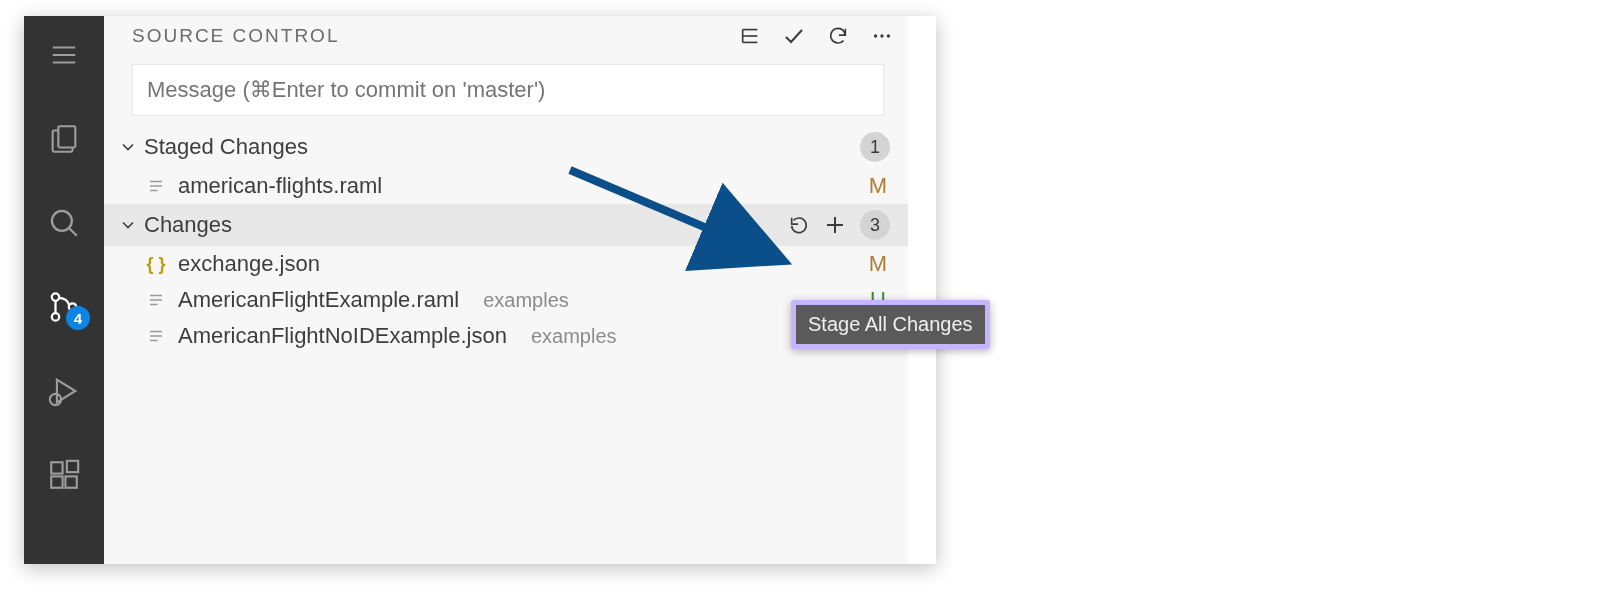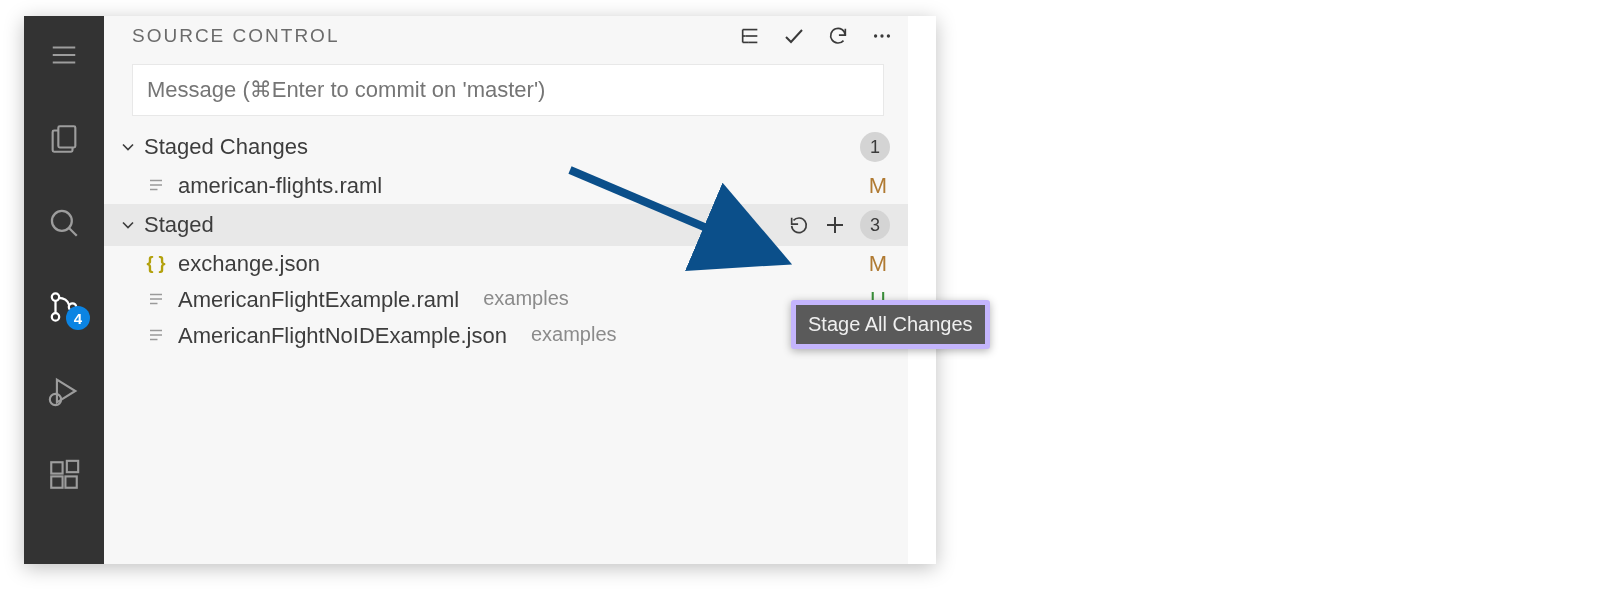--- a/index.html
+++ b/index.html
@@ -117,20 +117,21 @@
     align-items: center;
     justify-content: center;
     margin-left: 10px;
   }
   .inline-action {
     width: 30px; height: 30px; display:flex;align-items:center;justify-content:center;
     color: #3d3d3d; margin-left: 6px; cursor:pointer;
   }
   .file-row {
     display: flex;
+    align-items: center;
     padding: 5px 18px 5px 40px;
     font-size: 22px;
     color: #3d3d3d;
   }
   .file-icon {
     width: 24px; height:24px; margin-right: 10px;
     display:flex;align-items:center;justify-content:center;
     color:#9a9a9a;
   }
   .file-icon.json { color:#b3a10d; font-weight:700; font-size:18px;}
@@ -276,21 +277,21 @@
       <span class="spacer"></span>
       <span class="status-letter status-M">M</span>
     </div>
 
     <div class="section-row hover">
       <span class="chevron">
         <svg viewBox="0 0 24 24" width="20" height="20" fill="none" stroke="currentColor" stroke-width="2">
             <polyline points="6,9 12,15 18,9"></polyline>
           </svg>
       </span>
-      <span class="section-label">Staged</span>
+      <span class="section-label">Changes</span>
       <span class="spacer"></span>
       <span class="inline-action">
         <svg viewBox="0 0 24 24" width="22" height="22" fill="none" stroke="currentColor" stroke-width="1.8">
             <path d="M4 13a8 8 0 1 0 2-6"></path>
             <polyline points="4,4 4,11 11,11"></polyline>
           </svg>
       </span>
       <span class="inline-action">
         <svg viewBox="0 0 24 24" width="24" height="24" fill="none" stroke="currentColor" stroke-width="2">
             <line x1="12" y1="4" x2="12" y2="20"></line>

